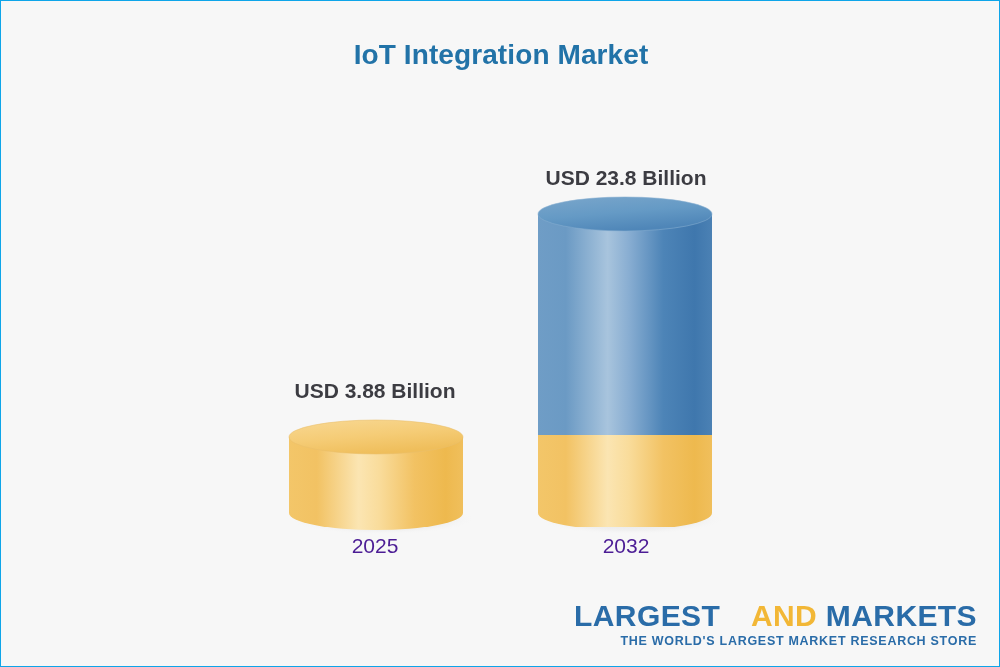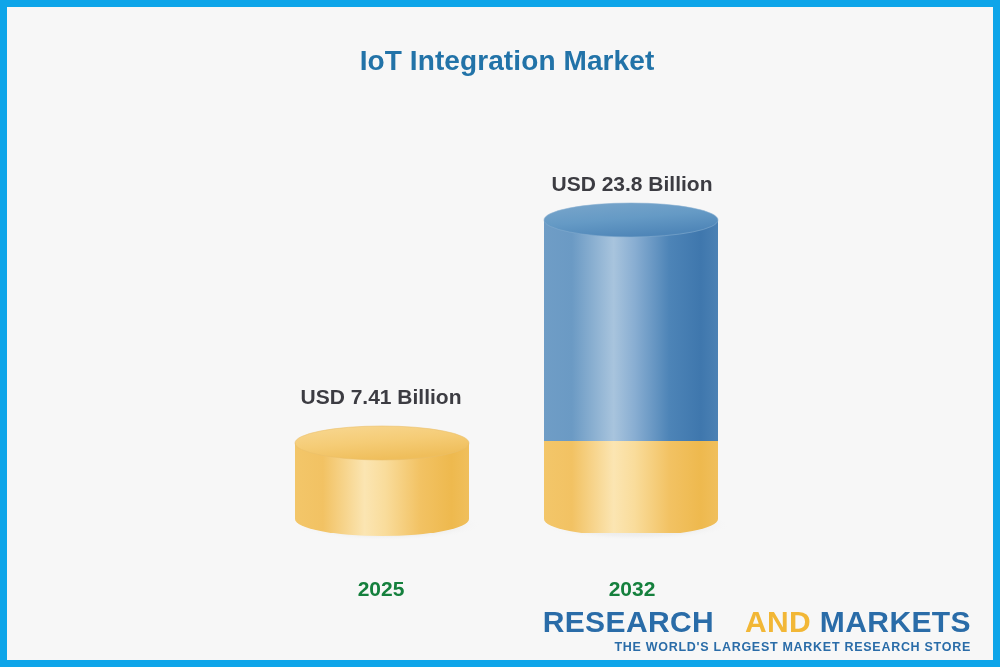--- a/index.html
+++ b/index.html
@@ -8,21 +8,21 @@
     background: #ffffff;
   }
   body {
     font-family: "Liberation Sans", sans-serif;
   }
   #canvas {
     position: relative;
     width: 1000px;
     height: 667px;
     background: #f7f7f7;
-    border: 7px solid #0ea5e9;
+    border: 1px solid #0ea5e9;
     box-sizing: border-box;
     overflow: hidden;
   }
 
   
   .chart-title {
     position: absolute;
     left: 0;
     top: 38px;
     width: 1000px;
@@ -57,24 +57,23 @@
     text-align: center;
     font-size: 21px;
     font-weight: bold;
     color: #3c3c42;
     white-space: nowrap;
   }
   .cat-label {
     position: absolute;
     text-align: center;
     font-size: 21px;
-    font-weight: bold;
-    color: #15803d;
-    white-space: nowrap;
-    margin-top: 37px;
+    font-weight: normal;
+    color: #4c1d95;
+    white-space: nowrap;
   }
 
   .cylinder-svg {
     position: absolute;
     overflow: visible;
   }
 
   
   .footer-url {
     position: absolute;
@@ -164,21 +163,21 @@
         <path d="M7,17 L7,316 A87,17 0 0 0 181,316 L181,17 Z" fill="url(#blueBody)"></path>
       </g>
       <g clip-path="url(#clipGold2032)">
         <path d="M7,17 L7,316 A87,17 0 0 0 181,316 L181,17 Z" fill="url(#goldBody2)"></path>
       </g>
 
       <ellipse cx="94" cy="17" rx="87" ry="17" fill="url(#blueTop)"></ellipse>
       <ellipse cx="94" cy="17" rx="87" ry="17" fill="none" stroke="#86aed0" stroke-width="0.8" opacity="0.7"></ellipse>
     </svg>
 
-    <div class="value-label" style="left: 224px; top: 378px; width: 300px;">USD 7.41 Billion</div>
+    <div class="value-label" style="left: 224px; top: 378px; width: 300px;">USD 3.88 Billion</div>
 
     <svg class="cylinder-svg" style="left:281px; top:410px; width:196px; height:116px;" viewBox="0 0 196 116">
       <defs>
         <linearGradient id="goldBody1" x1="0" y1="0" x2="1" y2="0">
           <stop offset="0%" stop-color="#f3c669"></stop>
           <stop offset="16%" stop-color="#f2c263"></stop>
           <stop offset="40%" stop-color="#fbe5b2"></stop>
           <stop offset="52%" stop-color="#f9dc9b"></stop>
           <stop offset="72%" stop-color="#f2c263"></stop>
           <stop offset="90%" stop-color="#eeb94e"></stop>
@@ -205,17 +204,17 @@
     </svg>
 
     <div class="cat-label" style="left: 274px; top: 533px; width: 200px;">2025</div>
 
     <div class="cat-label" style="left: 525px; top: 533px; width: 200px;">2032</div>
 
   </div>
 
 
   <div class="logo">
-    <div class="logo-main"><span>RESEARCH </span><span class="logo-and">AND </span><span>MARKETS</span></div>
+    <div class="logo-main"><span>LARGEST </span><span class="logo-and">AND </span><span>MARKETS</span></div>
     <div class="logo-tag">THE WORLD'S LARGEST MARKET RESEARCH STORE</div>
   </div>
 
 </div>
 
 </body></html>

